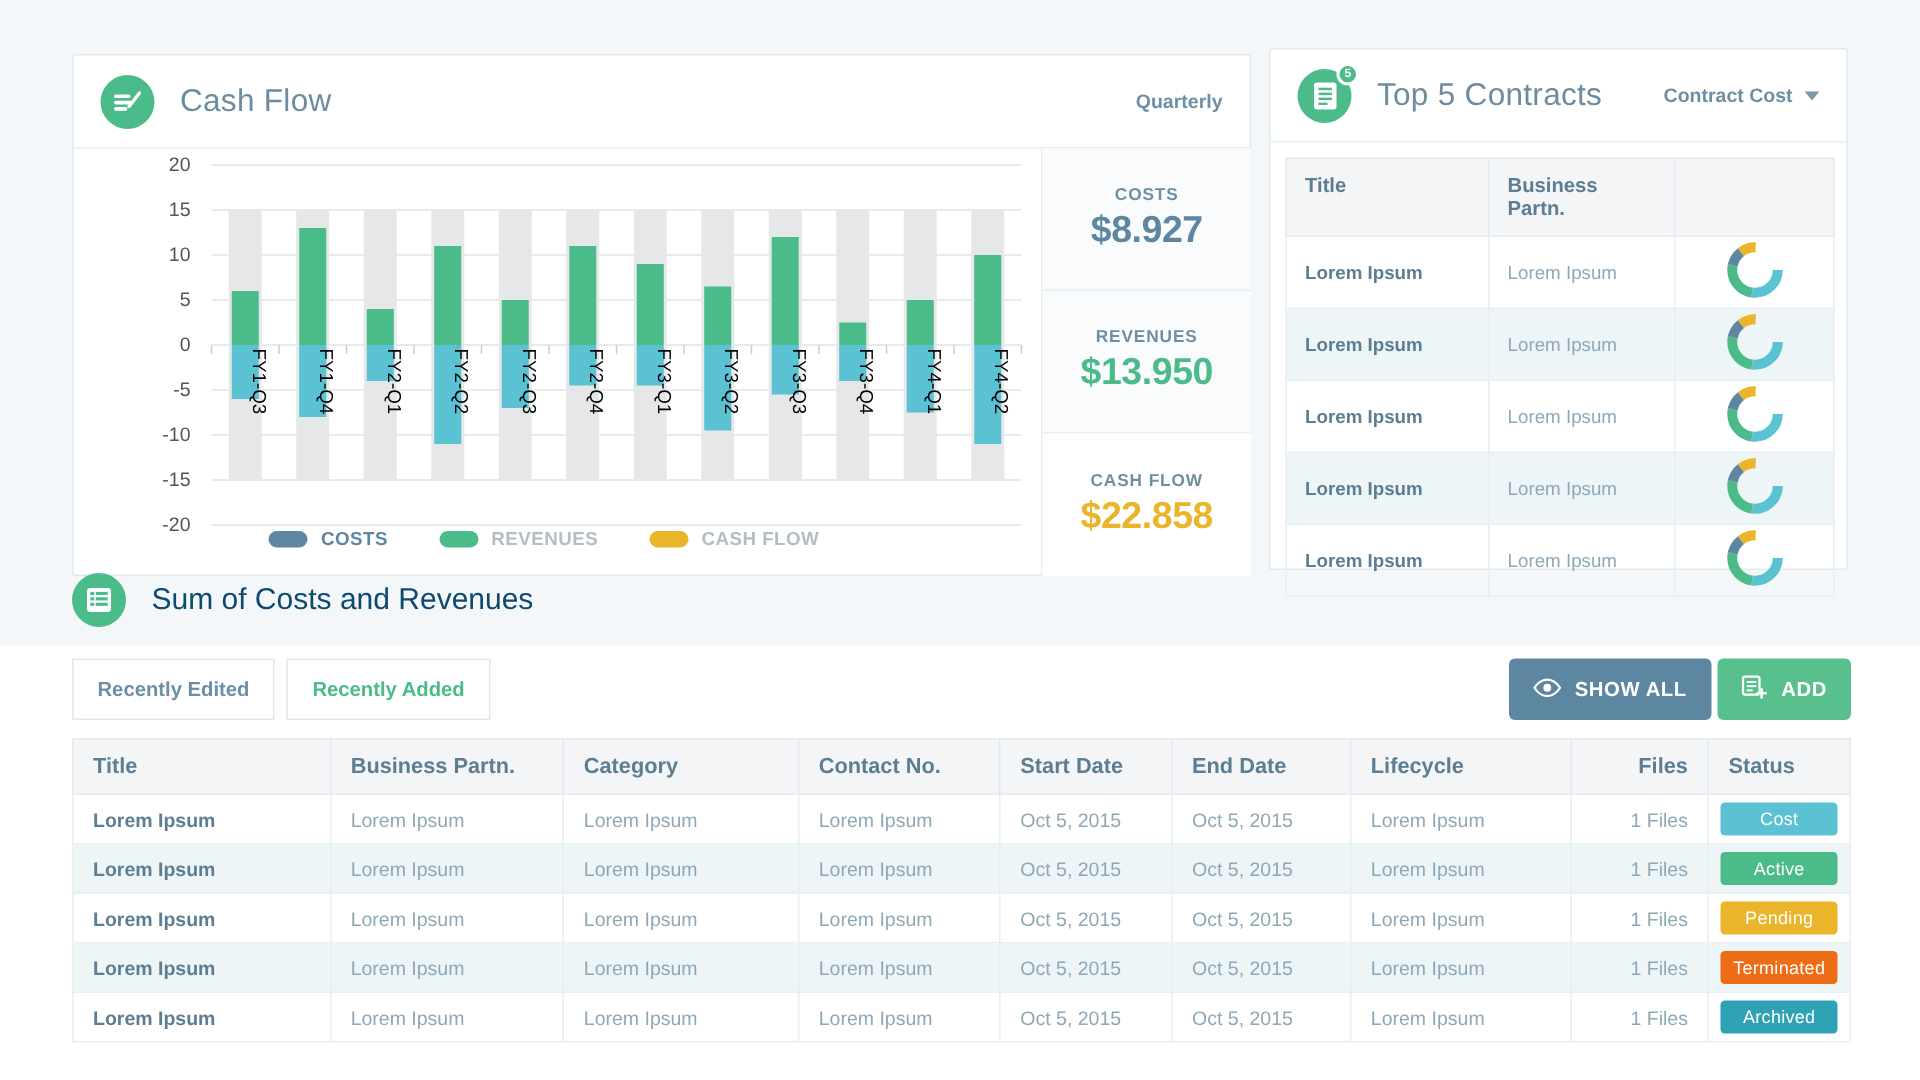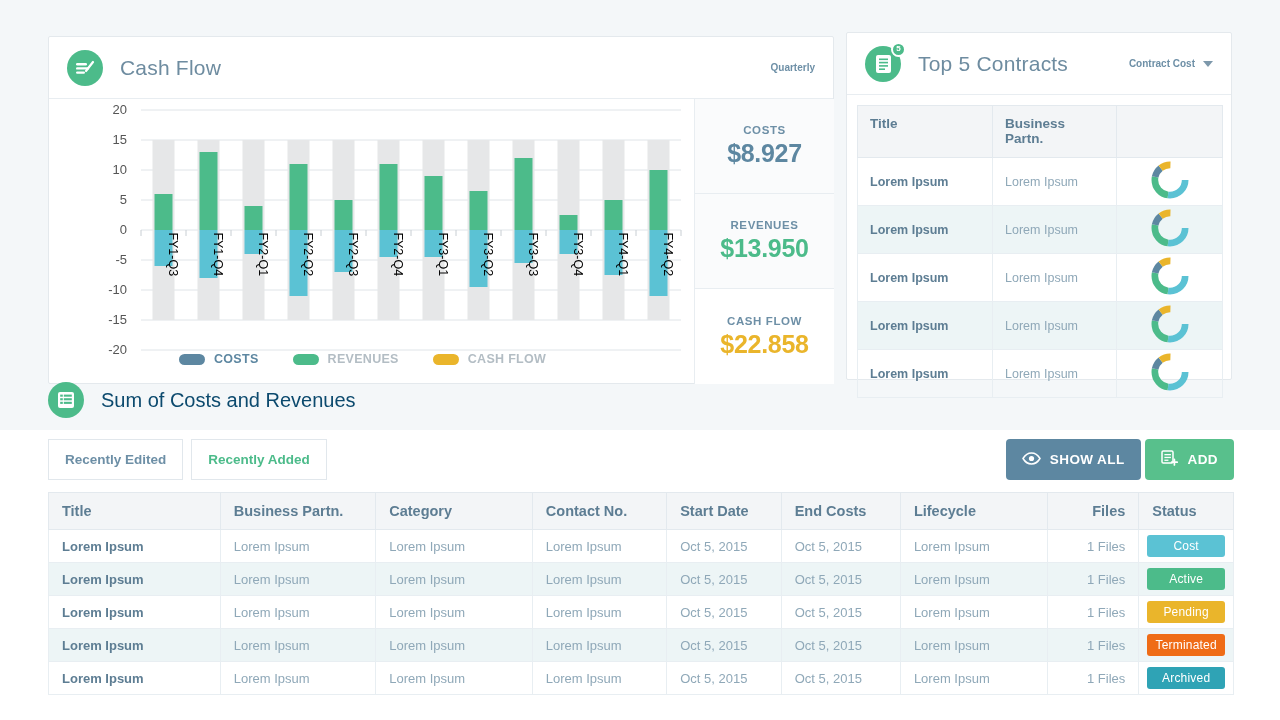--- a/index.html
+++ b/index.html
@@ -41,21 +41,21 @@
     background: #4cbb8a; border: 2px solid #fff;
     color: #fff; font-size: 8px; font-weight: bold;
     display: flex; align-items: center; justify-content: center;
     line-height: 1;
   }
   .card-title {
     font-size: 21px; color: #6e8ca0; margin-left: 17px;
     font-weight: normal; letter-spacing: .2px;
   }
   .head-right {
-    margin-left: auto; font-size: 10px; font-weight: bold; color: #6d8fa6;
+    margin-left: auto; font-size: 13px; font-weight: bold; color: #6d8fa6;
   }
   .dropdown { display: flex; align-items: center; gap: 8px; }
   .caret {
     width: 0; height: 0; border-left: 5px solid transparent;
     border-right: 5px solid transparent; border-top: 6px solid #7d98ab;
   }
 
   
   .chart-wrap { position: absolute; left: 0; top: 62px; width: 645px; height: 285px; }
   .kpi-col {
@@ -426,21 +426,21 @@
           <col style="width:7.8%">
           <col style="width:8.1%">
       </colgroup>
       <thead>
           <tr id="grid-head">
             <th>Title</th>
             <th>Business  Partn.</th>
             <th>Category</th>
             <th>Contact  No.</th>
             <th>Start Date</th>
-            <th>End Costs</th>
+            <th>End Date</th>
             <th>Lifecycle</th>
             <th style="text-align: right;">Files</th>
             <th>Status</th>
           </tr>
         </thead>
       <tbody id="grid-body">
           <tr>
             <td class="g-title">Lorem Ipsum</td>
             <td>Lorem  Ipsum</td>
             <td>Lorem Ipsum</td>

